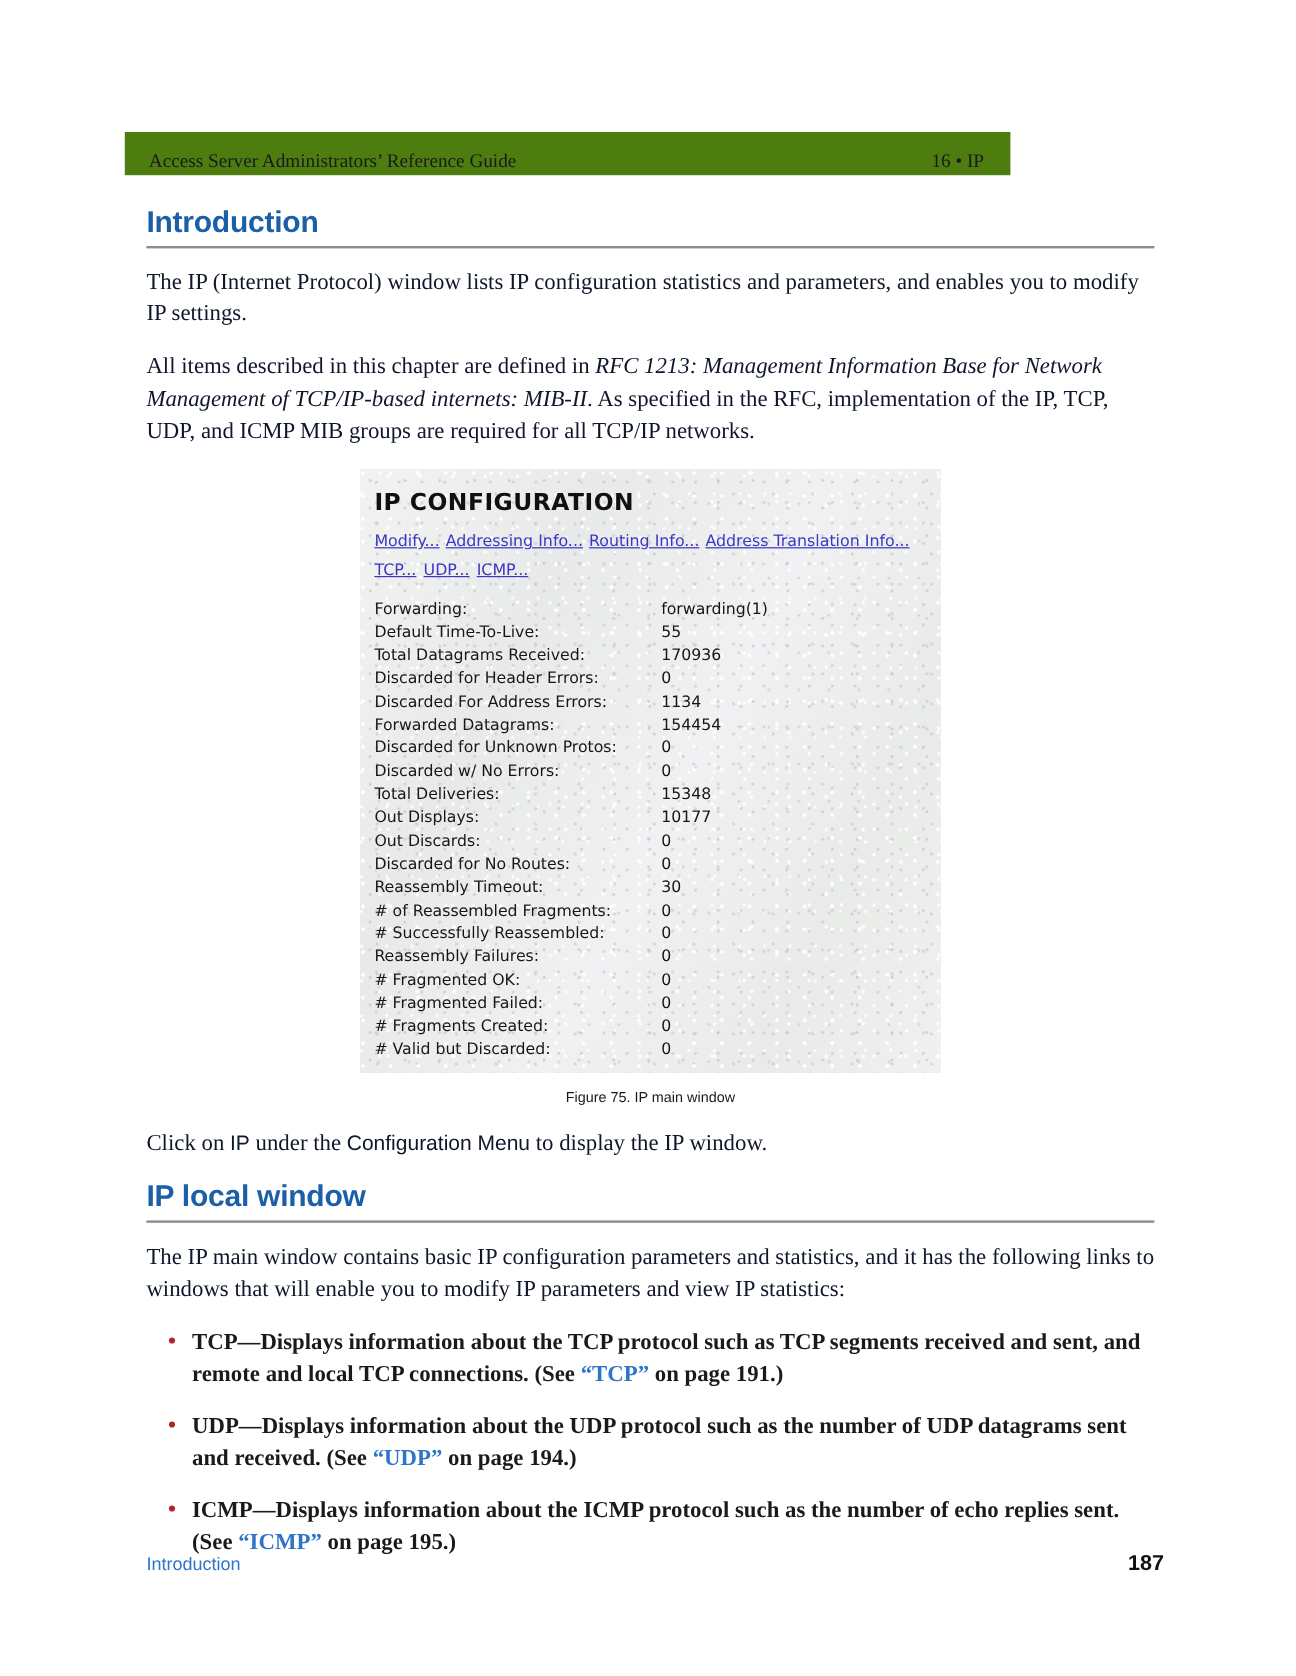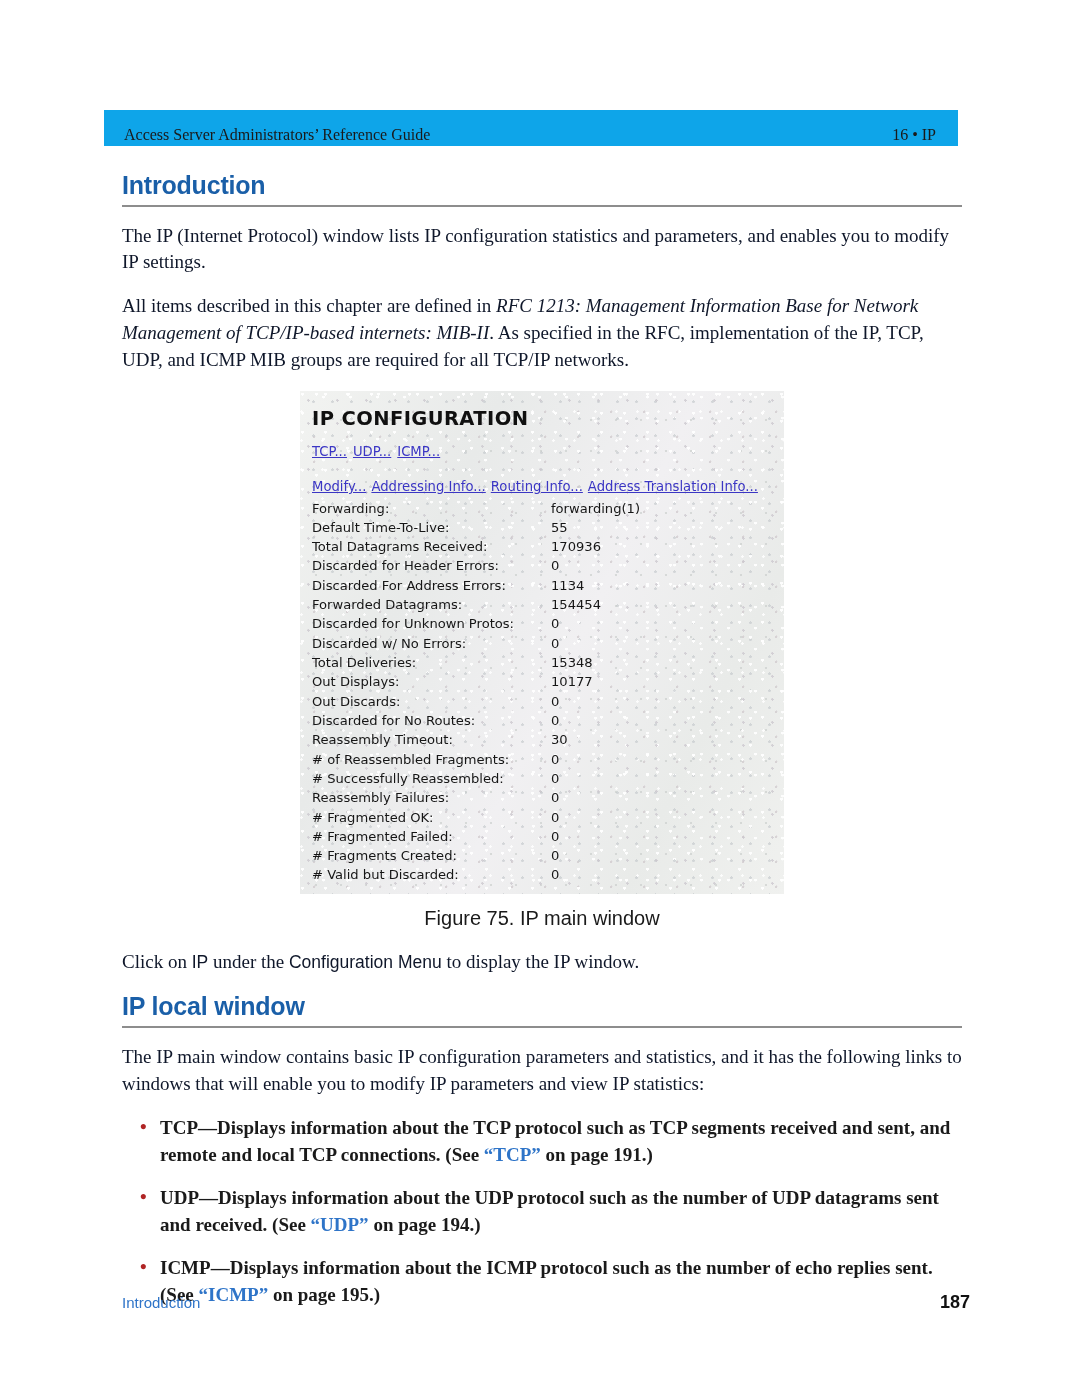--- a/index.html
+++ b/index.html
@@ -14,23 +14,23 @@
     color: #1a1a1a;
     position: relative;
     overflow: hidden;
   }
 
   
   .header-band {
     position: absolute;
     left: 104px;
     top: 110px;
-    width: 854px;
+    width: 738px;
     height: 36px;
-    background: #0ea5e9;
+    background: #4d7c0f;
     display: flex;
     align-items: center;
     justify-content: space-between;
     box-sizing: border-box;
     padding: 14px 22px 0 20px;
   }
 
   
   .content {
     position: absolute;
@@ -132,21 +132,21 @@
     white-space: nowrap;
     gap: 28px;
   }
   .stat-label { width: 211px; flex: 0 0 auto; }
   .stat-value { flex: 1 1 auto; }
 
   
   .fig-caption {
     text-align: center;
     font-family: "Liberation Sans", sans-serif;
-    font-size: 20px;
+    font-size: 12px;
     color: #1a1a1a;
     margin-top: 13px;
     margin-bottom: 19px;
   }
 
   
   .bullet {
     position: relative;
     font-size: 19px;
     line-height: 1.42;
@@ -201,26 +201,26 @@
 
   <p class="para">The IP (Internet Protocol) window lists IP configuration statistics and parameters, and enables you to modify IP settings.</p>
 
   <p class="para"><span>All items described in this chapter are defined in </span><span class="it">RFC 1213: Management Information Base for Network Management of TCP/IP-based internets: MIB-II</span><span>. As specified in the RFC, implementation of the IP, TCP, UDP, and ICMP MIB groups are required for all TCP/IP networks.</span></p>
 
   <div class="figure-wrap">
     <div class="ipwin">
 
       <div class="ipwin-title">IP CONFIGURATION</div>
 
+      <div class="linkrow">
+        <span class="winlink tight">Modify...</span><span class="winlink tight">Addressing Info...</span><span class="winlink tight">Routing Info...</span><span class="winlink tight">Address Translation Info...</span>
+      </div>
+
       <div class="linkrow row1">
         <span class="winlink">TCP...</span><span class="winlink">UDP...</span><span class="winlink">ICMP...</span>
-      </div>
-
-      <div class="linkrow">
-        <span class="winlink tight">Modify...</span><span class="winlink tight">Addressing Info...</span><span class="winlink tight">Routing Info...</span><span class="winlink tight">Address Translation Info...</span>
       </div>
 
       <div class="stats">
         <div class="stat-row">
             <span class="stat-label">Forwarding:</span>
             <span class="stat-value">forwarding(1)</span>
           </div>
         <div class="stat-row">
             <span class="stat-label">Default Time-To-Live:</span>
             <span class="stat-value">55</span>

